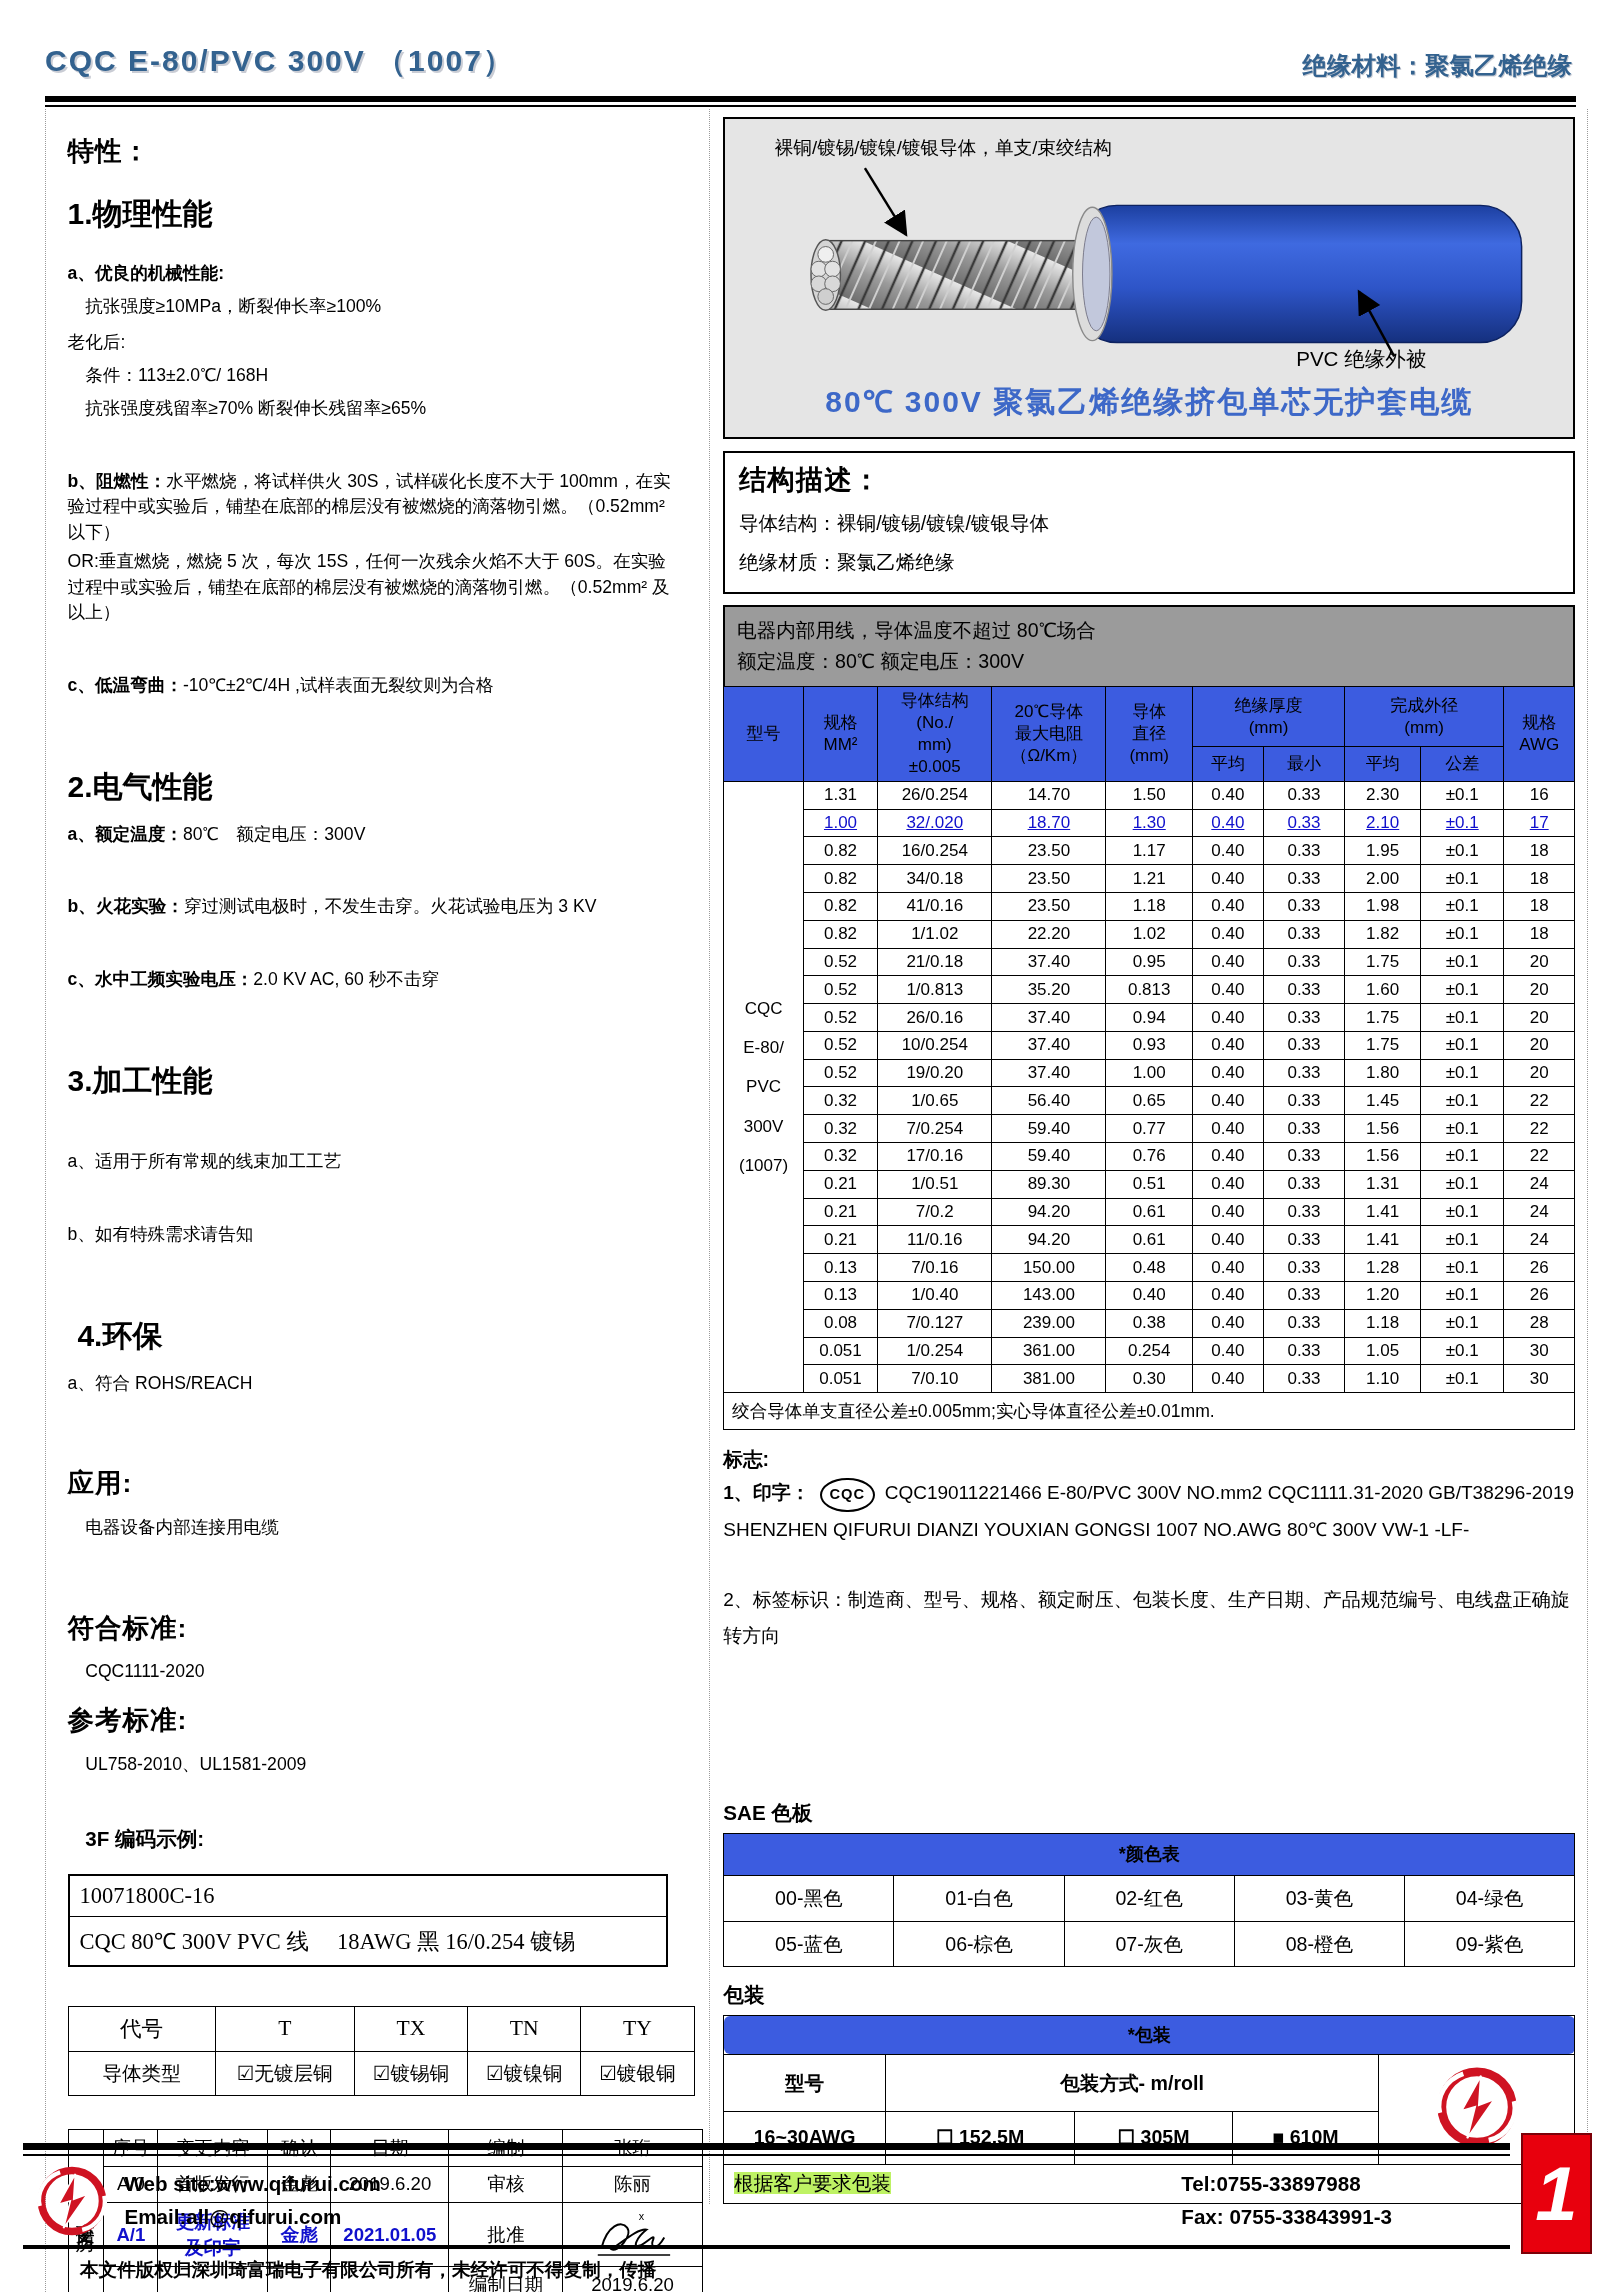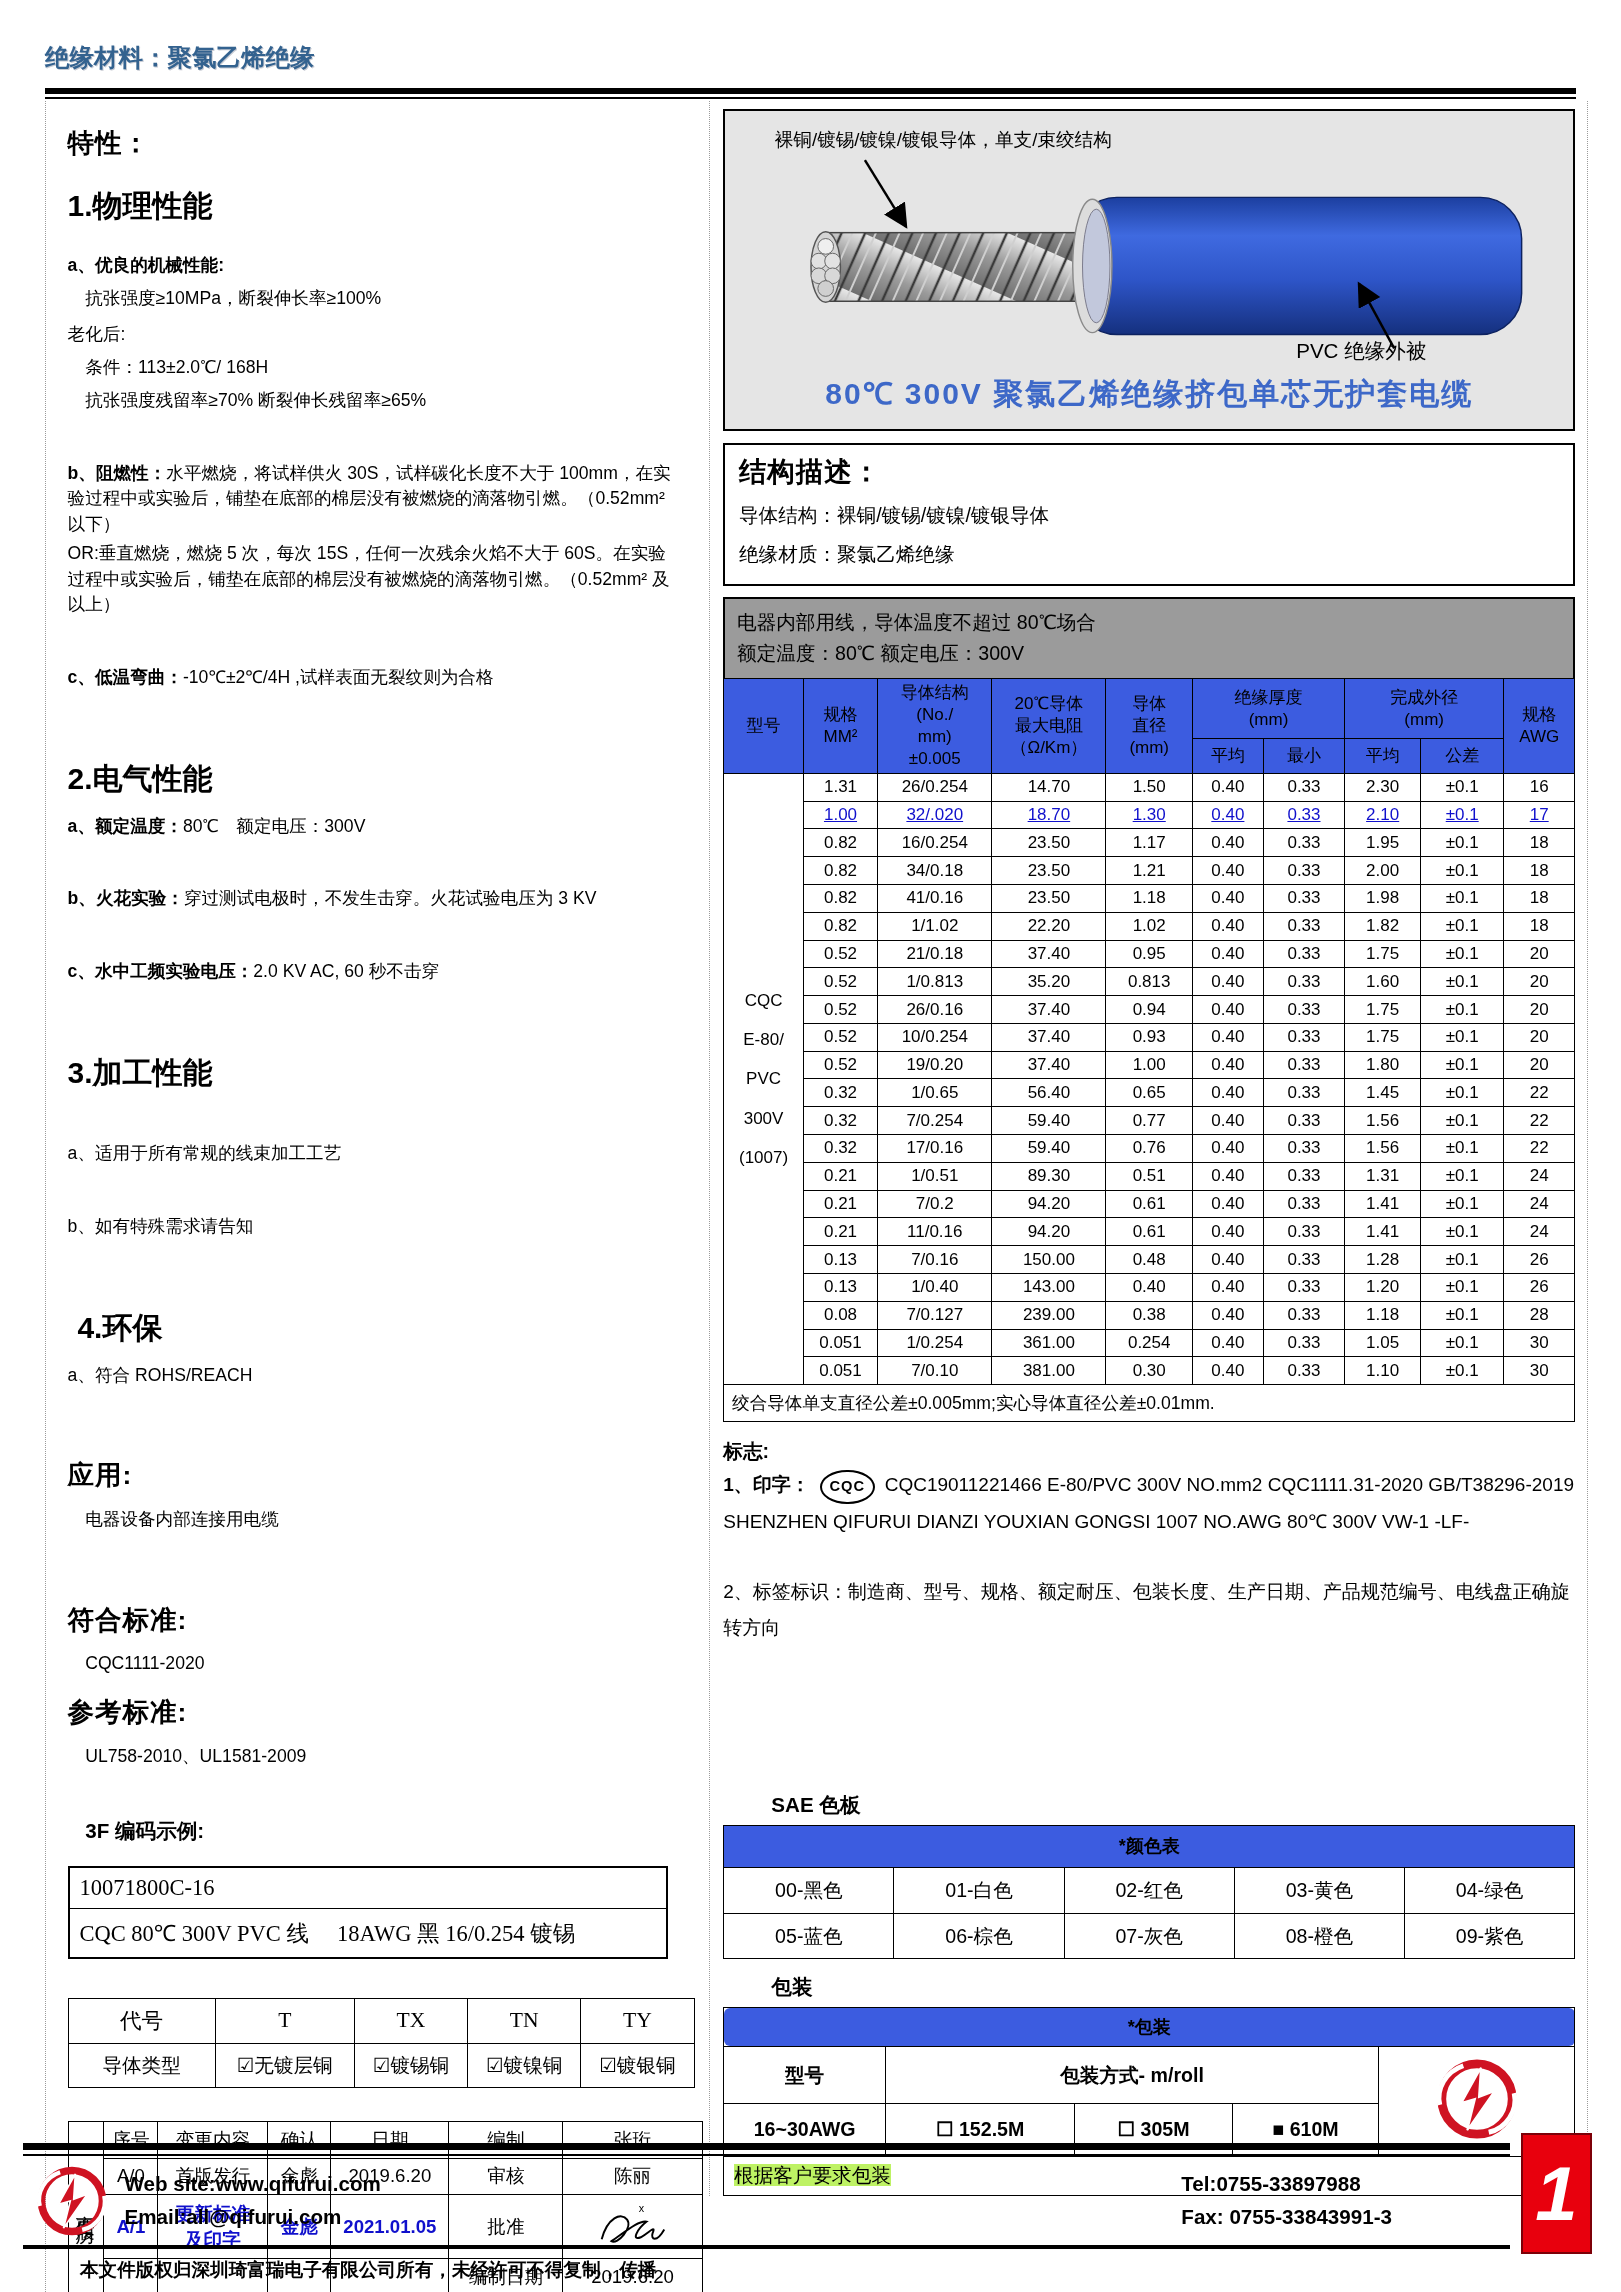--- a/index.html
+++ b/index.html
@@ -62,21 +62,21 @@
   .spec-tbl .hl { color:#1010cc; text-decoration:underline; }
   .model-cell div { line-height:2.3; font-size:17px; }
   .spec-note td { text-align:left !important; padding:5.9px 7.8px; font-size:17.6px; }
 
   .mark { margin-top:15.7px; }
   .mark .t { font-size:19.6px; font-weight:bold; }
   .mark p { font-size:19px; line-height:1.9; margin-top:2px; }
   .cqc-oval { display:inline-block; border:2.9px solid #000; border-radius:50%; padding:1px 7.8px 2px 7.8px; font-weight:bold; font-size:14.7px; letter-spacing:1px; margin:0 9.8px; }
 
   .sae { margin-top:145px; }
-  .sae .t, .pack .t { font-size:20.6px; font-weight:bold;margin-left:48px; }
+  .sae .t, .pack .t { font-size:20.6px; font-weight:bold; }
   .color-tbl, .pack-tbl { width:100%; margin-top:5.9px; font-size:19.6px; }
   .blue-hd { background:#3c5ce0; font-weight:bold; font-size:18px; padding:5.9px; }
   .color-tbl td { padding:8.8px 3.9px; }
 
   .pack { margin-top:13.7px; }
   .pack-tbl td { padding:6.9px 3.9px; font-weight:bold;border-radius:6px; }
   .pack-note { text-align:left !important; font-weight:normal !important; padding:5.9px 9.8px !important; }
   .pack-note span { background:#bef264; }
   .logo-cell { width:196px; }
 
@@ -89,20 +89,21 @@
   .page-num { position:absolute; right:-82px; top:-22.5px; width:71px; height:121px; background:#e8000d; border:2px solid #7d0008;
               color:#fff; font-size:76px; font-weight:bold; font-style:italic; display:flex; align-items:center; justify-content:center; }
   .f-copy { font-size:18.6px; font-weight:bold; margin:7.8px 0 0 57px; }
 </style>
 </head>
 <body>
 
 <div class="page">
 
   <div class="hdr">
+    <div class="hdr-title">CQC E-80/PVC 300V （1007）</div>
     <div class="hdr-sub">绝缘材料：聚氯乙烯绝缘</div>
   </div>
   <div class="hdr-rule"></div>
 
   <div class="content">
 
     <div class="col-left">
       <div class="h26 mt-s">特性：</div>
 
       <div class="h30 mt-m">1.物理性能</div>

